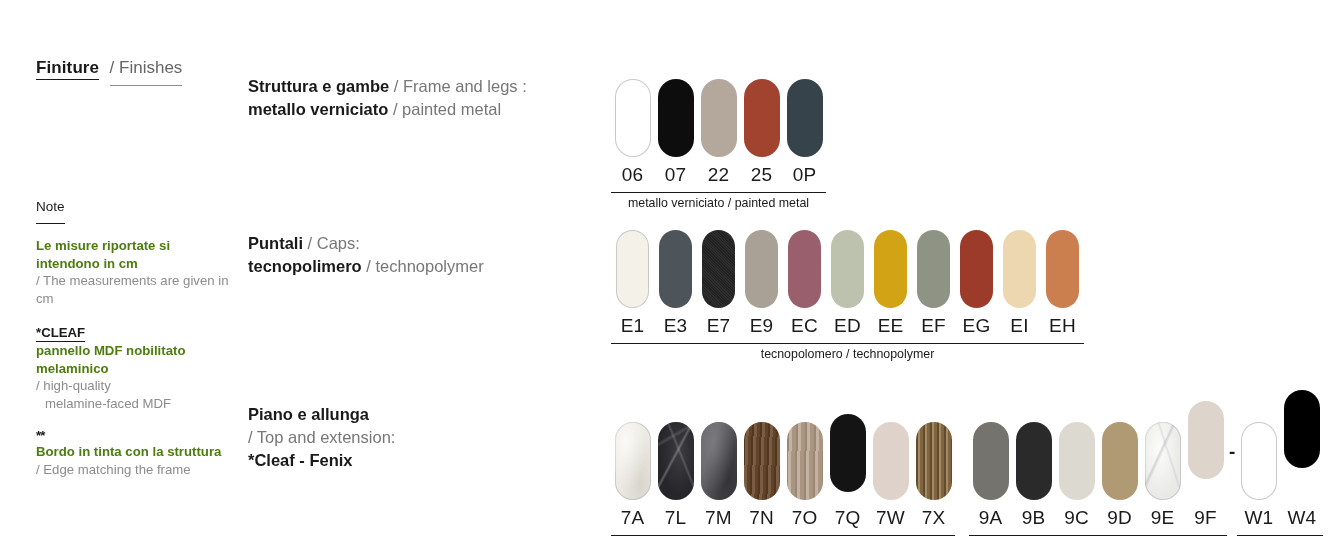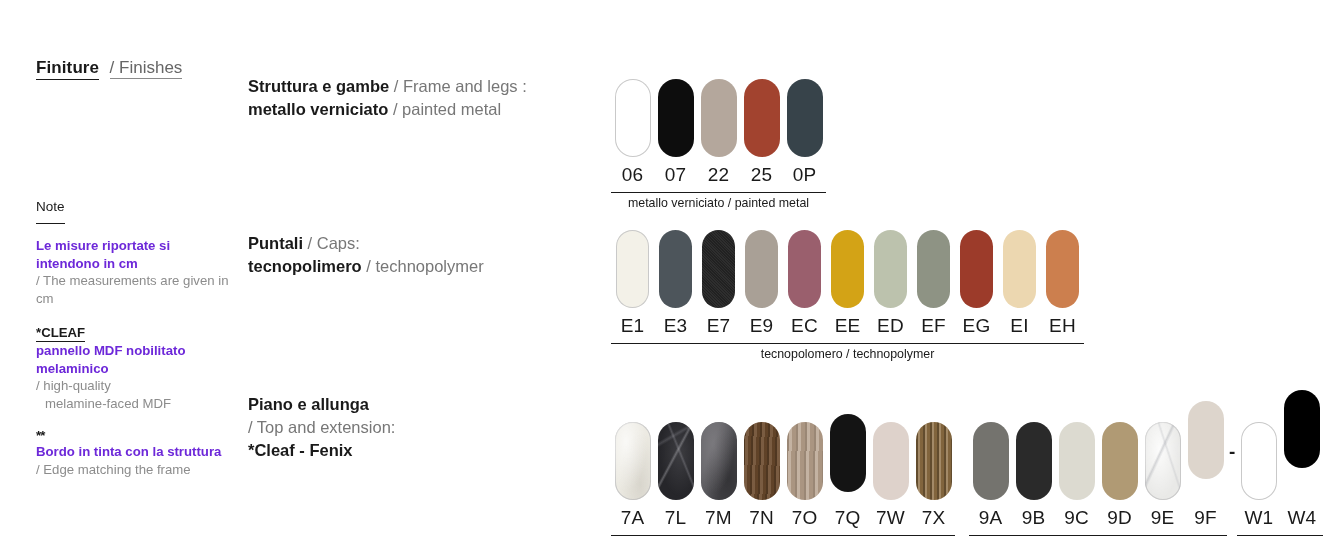--- a/index.html
+++ b/index.html
@@ -41,21 +41,21 @@
   }
   .finiture-en {
     font-size: 17px;
     font-weight: 400;
     color: #666666;
     border-bottom: 1.1px solid #8a8a8a;
     display: inline-block;
     line-height: 20px;
     margin-top: 4px;
     margin-left: 6px;
-    padding-bottom: 0;
+    padding-bottom: 7px;
   }
 
   .note-block {
     position: absolute;
     left: 0;
     top: 197px;
     width: 200px;
   }
   .note-title {
     font-size: 13.5px;
@@ -64,21 +64,21 @@
     border-bottom: 1.2px solid #1a1a1a;
     display: inline-block;
     line-height: 16px;
     padding-bottom: 8px;
     margin-bottom: 13px;
   }
   .note-group { margin-bottom: 16px; }
   .note-it {
     font-size: 13.2px;
     font-weight: 600;
-    color: #6d28d9;
+    color: #4d7c0f;
     line-height: 17.5px;
   }
   .note-en {
     font-size: 13.2px;
     font-weight: 400;
     color: #8c8c8c;
     line-height: 17.5px;
   }
   .note-en.indent2 { padding-left: 9px; }
   .note-sub {
@@ -261,26 +261,26 @@
           </div>
           <div class="sw-cell" style="width: 43px;">
             <div class="chip" style="width: 33px; height: 78px; background: rgb(169, 160, 150);"></div>
             <div class="code">E9</div>
           </div>
           <div class="sw-cell" style="width: 43px;">
             <div class="chip" style="width: 33px; height: 78px; background: rgb(154, 95, 109);"></div>
             <div class="code">EC</div>
           </div>
           <div class="sw-cell" style="width: 43px;">
+            <div class="chip" style="width: 33px; height: 78px; background: rgb(188, 194, 173);"></div>
+            <div class="code">ED</div>
+          </div>
+          <div class="sw-cell" style="width: 43px;">
             <div class="chip" style="width: 33px; height: 78px; background: rgb(211, 163, 22);"></div>
             <div class="code">EE</div>
-          </div>
-          <div class="sw-cell" style="width: 43px;">
-            <div class="chip" style="width: 33px; height: 78px; background: rgb(188, 194, 173);"></div>
-            <div class="code">ED</div>
           </div>
           <div class="sw-cell" style="width: 43px;">
             <div class="chip" style="width: 33px; height: 78px; background: rgb(142, 147, 132);"></div>
             <div class="code">EF</div>
           </div>
           <div class="sw-cell" style="width: 43px;">
             <div class="chip" style="width: 33px; height: 78px; background: rgb(156, 59, 42);"></div>
             <div class="code">EG</div>
           </div>
           <div class="sw-cell" style="width: 43px;">
@@ -291,21 +291,21 @@
             <div class="chip" style="width: 33px; height: 78px; background: rgb(204, 127, 78);"></div>
             <div class="code">EH</div>
           </div>
         </div>
         <div class="grp-rule"></div>
         <div class="grp-cap">tecnopolomero / technopolymer</div>
       </div>
     </div>
 </div>
 
-<div class="row-label" style="top:393px;">
+<div class="row-label" style="top:403px;">
   <div>
     <span class="lab-it">Piano e allunga</span>
   </div>
   <div>
     <span class="lab-en">/ Top and extension:</span>
   </div>
   <div>
     <span class="lab-it">*Cleaf - Fenix</span>
   </div>
 </div>

